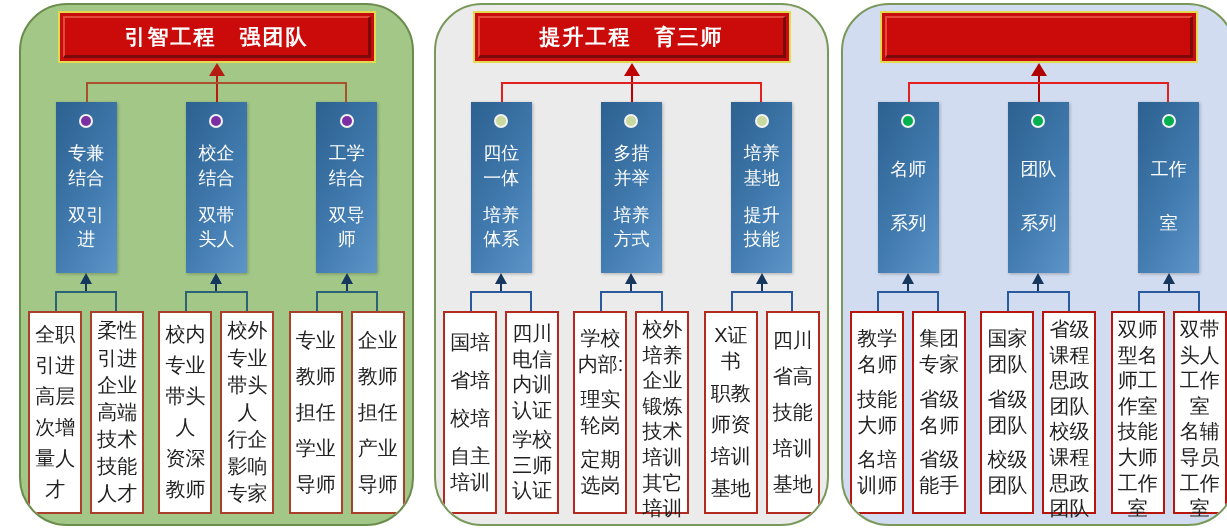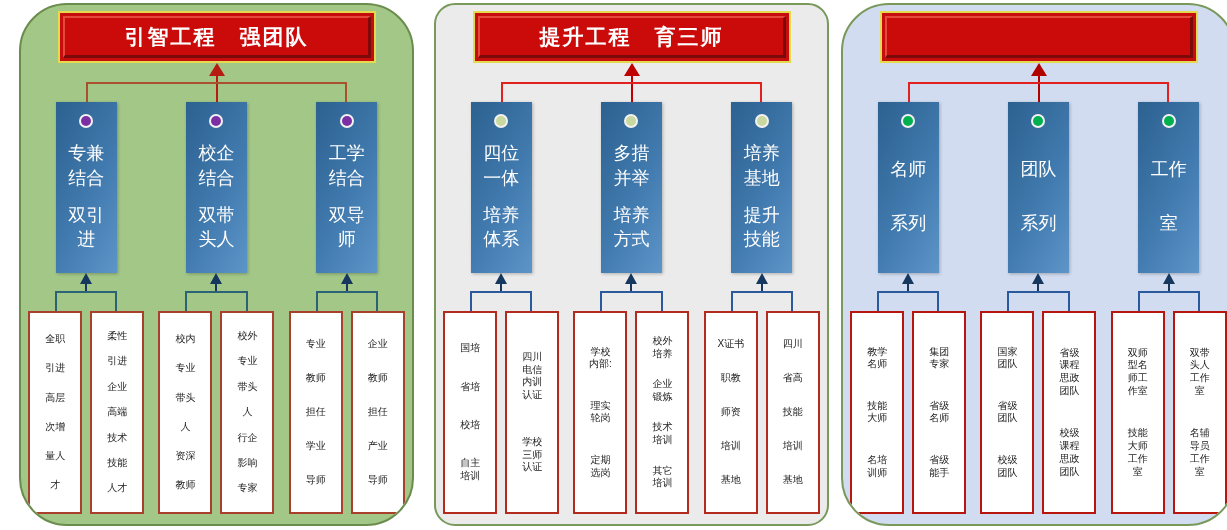--- a/index.html
+++ b/index.html
@@ -4,21 +4,21 @@
 <style>
   * { margin:0; padding:0; box-sizing:border-box; }
   html,body { width:1227px; height:530px; background:#ffffff;
     font-family:"Liberation Sans", sans-serif; }
   .wrap { position:relative; width:1226px; height:530px; display:flex;
     padding:3px 0 0 19px; }
 
   .panel { flex:none; width:395px; height:523px; border-radius:48px;
     background:var(--panel_bg); border:2px solid var(--panel_border);
     position:relative; overflow:hidden; }
-  .panel.gap-lg { margin-left:20px;border-radius:21px; }
+  .panel.gap-lg { margin-left:20px; }
   .panel.gap-sm { margin-left:12px; }
 
   
   .banner { position:relative; width:318px; height:52px; margin:6px auto 0;
     background:var(--banner_bg); border:2px solid var(--banner_border);
     display:flex; align-items:center; justify-content:center; }
   .banner-inner { position:absolute; inset:3px; background:#cb0a0a;
     border-top:2px solid #e24b3c; border-left:2px solid #e24b3c;
     border-right:3px solid #7d0a0a; border-bottom:3px solid #7d0a0a; }
   .banner-text { position:relative; z-index:1; color:#ffffff; font-size:21px;
@@ -60,21 +60,21 @@
     margin-left:-1px; background:var(--bottom_arrow); }
   .m-bracket { position:absolute; left:26%; right:26%; top:18px; bottom:0;
     border:2px solid var(--bottom_line); border-bottom:none; }
 
   
   .white-row { display:flex; height:203px; }
   .wcol { flex:1; display:flex; justify-content:center; gap:8px; }
   .wbox { width:54px; height:100%; background:#ffffff;
     border:2px solid var(--white_box_border);
     display:flex; flex-direction:column; justify-content:space-evenly;
-    align-items:center; padding:4px 0; color:#222222; font-size:10px;
+    align-items:center; padding:4px 0; color:#222222; font-size:20px;
     line-height:1.28; text-align:center; white-space:pre-line; }
 </style>
 </head>
 <body>
 
 <div class="wrap">
 
   <div class="panel" style="--panel_bg: #a2c787; --panel_border: #6a8c4c; --banner_bg: #c60c0c; --banner_border: #e5da4d; --dot: #7c2fa3; --top_line: #a9512e; --top_arrow: #b51d12; --bottom_line: #2a6276; --bottom_arrow: #16375e; --white_box_border: #a8402c;">
     <div class="banner">
       <div class="banner-inner"></div>

